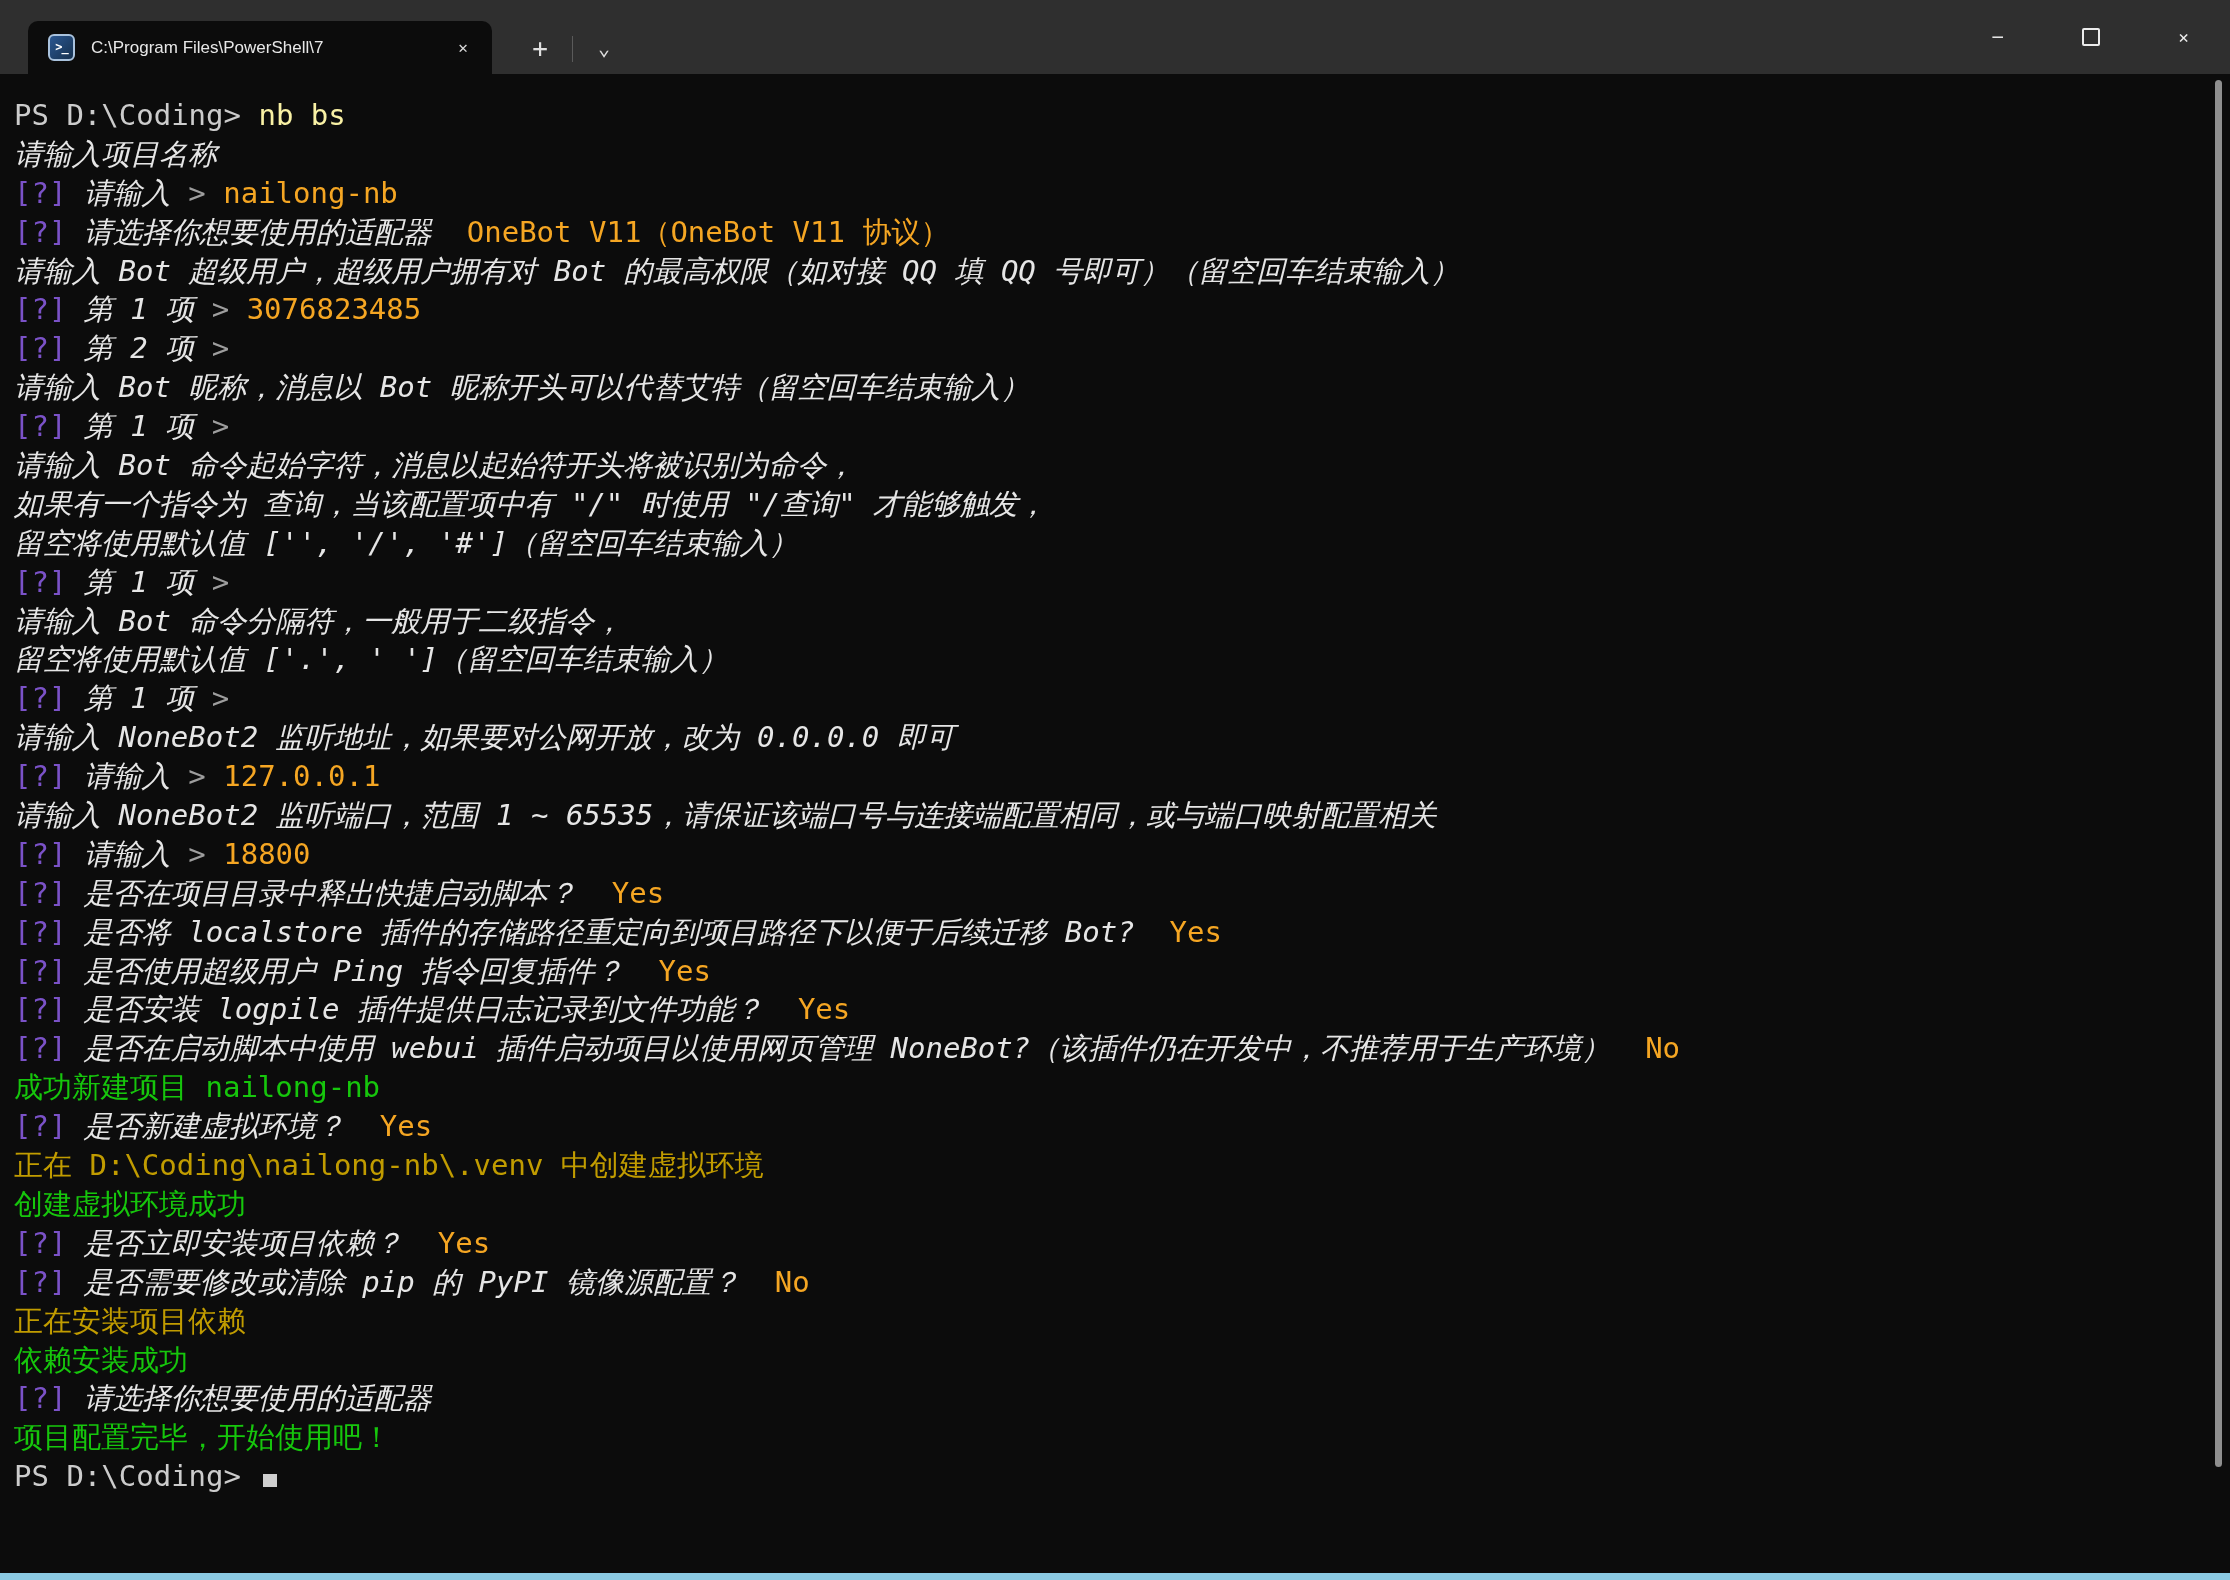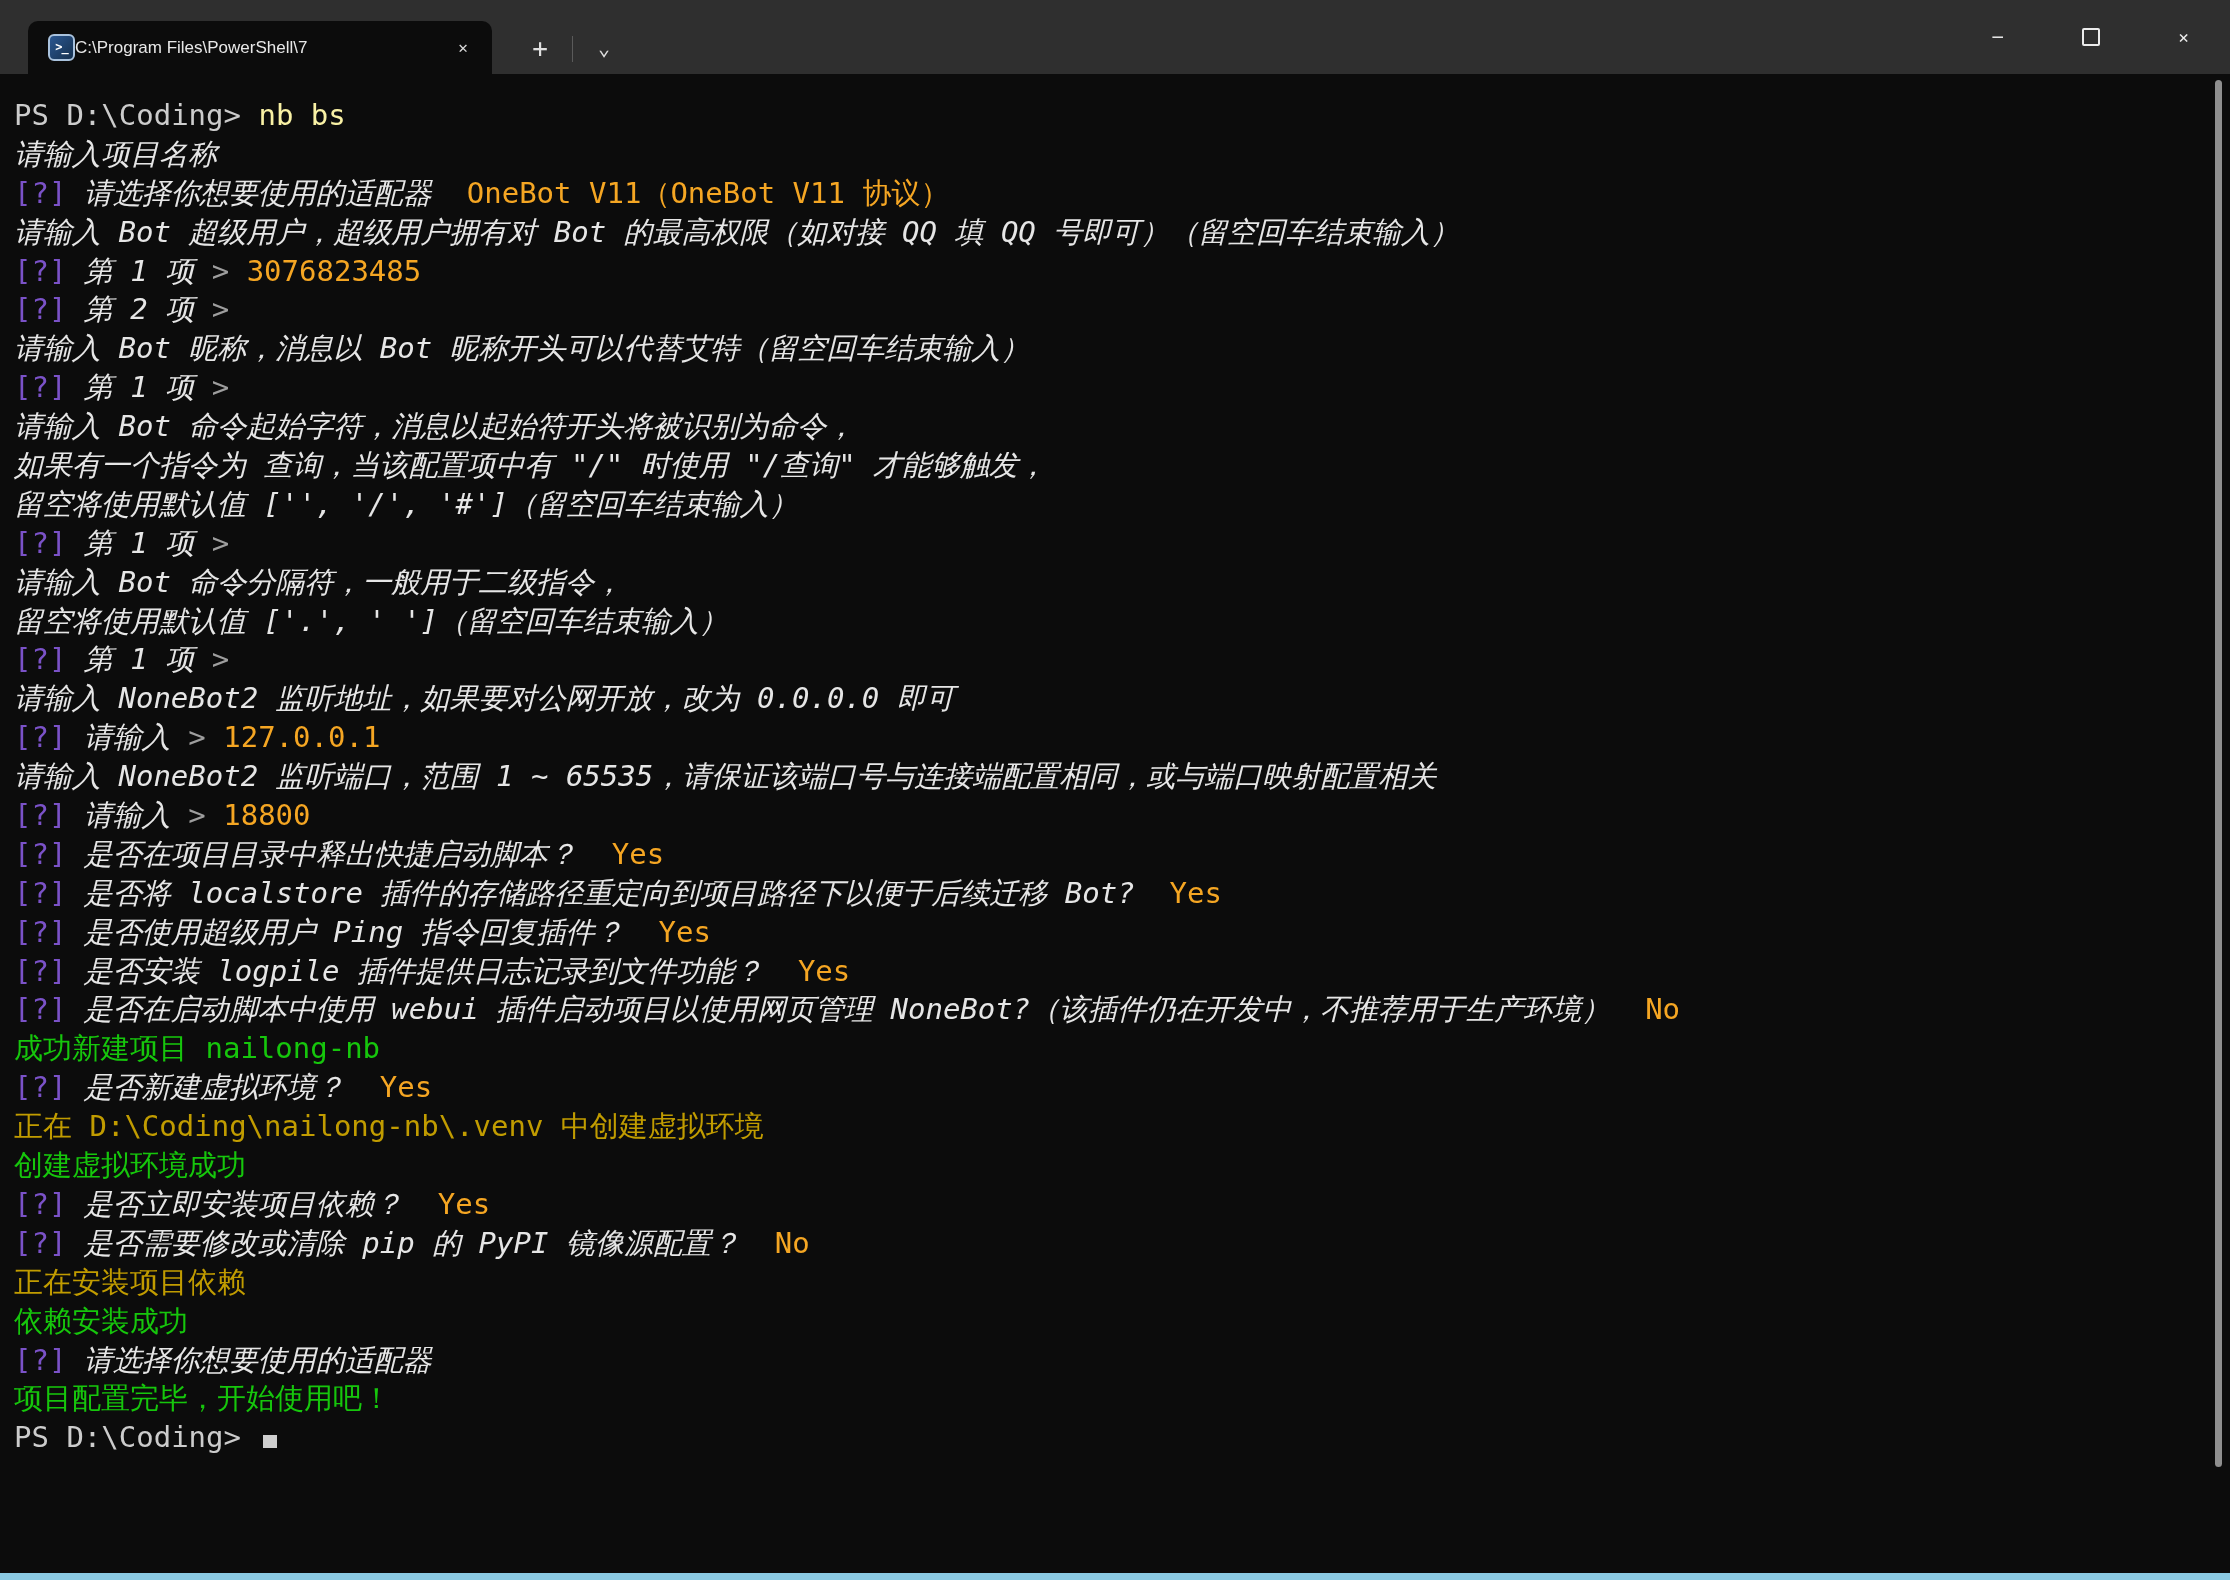--- a/index.html
+++ b/index.html
@@ -19,21 +19,21 @@
     display:flex;align-items:center;cursor:default;
   }
   .ps-icon{
     margin-left:20px;width:27px;height:27px;flex:0 0 27px;
     background:linear-gradient(135deg,#2b5791 0%,#16314f 100%);
     border:2px solid #a9c2dd;border-radius:6px;box-sizing:border-box;
     color:#fff;font-size:12px;font-weight:bold;line-height:22px;
     text-align:center;letter-spacing:-1px;
   }
   .tab-title{
-    flex:1;
+    margin-left:16px;flex:1;
     font-family:"Liberation Sans","DejaVu Sans",sans-serif;
     font-size:17px;color:#E8E8E8;white-space:nowrap;overflow:hidden;
   }
   .tab-close{
     margin-right:12px;width:34px;height:34px;border-radius:6px;
     display:flex;align-items:center;justify-content:center;
     color:#D8D8D8;font-size:16px;
   }
   .newtab{
     position:absolute;left:518px;top:28px;width:44px;height:40px;
@@ -117,20 +117,21 @@
         </div>
       <div class="wc">
           <span>✕</span>
         </div>
     </div>
   </div>
 
   <div class="screen">
       <div class="line"><span class="c-fg">PS D:\Coding&gt; </span><span class="c-yellow">nb bs</span></div>
       <div class="line"><span class="c-white">请输入项目名称</span></div>
+      <div class="line"><span class="c-purple">[?]</span><span class="c-white"> 请输入 </span><span class="c-dim">&gt; </span><span class="c-orange">nailong-nb</span></div>
       <div class="line"><span class="c-purple">[?]</span><span class="c-white"> 请选择你想要使用的适配器  </span><span class="c-orange">OneBot V11（OneBot V11 协议）</span></div>
       <div class="line"><span class="c-white">请输入 Bot 超级用户，超级用户拥有对 Bot 的最高权限（如对接 QQ 填 QQ 号即可）（留空回车结束输入）</span></div>
       <div class="line"><span class="c-purple">[?]</span><span class="c-white"> 第 1 项 </span><span class="c-dim">&gt; </span><span class="c-orange">3076823485</span></div>
       <div class="line"><span class="c-purple">[?]</span><span class="c-white"> 第 2 项 </span><span class="c-dim">&gt;</span></div>
       <div class="line"><span class="c-white">请输入 Bot 昵称，消息以 Bot 昵称开头可以代替艾特（留空回车结束输入）</span></div>
       <div class="line"><span class="c-purple">[?]</span><span class="c-white"> 第 1 项 </span><span class="c-dim">&gt;</span></div>
       <div class="line"><span class="c-white">请输入 Bot 命令起始字符，消息以起始符开头将被识别为命令，</span></div>
       <div class="line"><span class="c-white">如果有一个指令为 查询，当该配置项中有 "/" 时使用 "/查询" 才能够触发，</span></div>
       <div class="line"><span class="c-white">留空将使用默认值 ['', '/', '#']（留空回车结束输入）</span></div>
       <div class="line"><span class="c-purple">[?]</span><span class="c-white"> 第 1 项 </span><span class="c-dim">&gt;</span></div>

